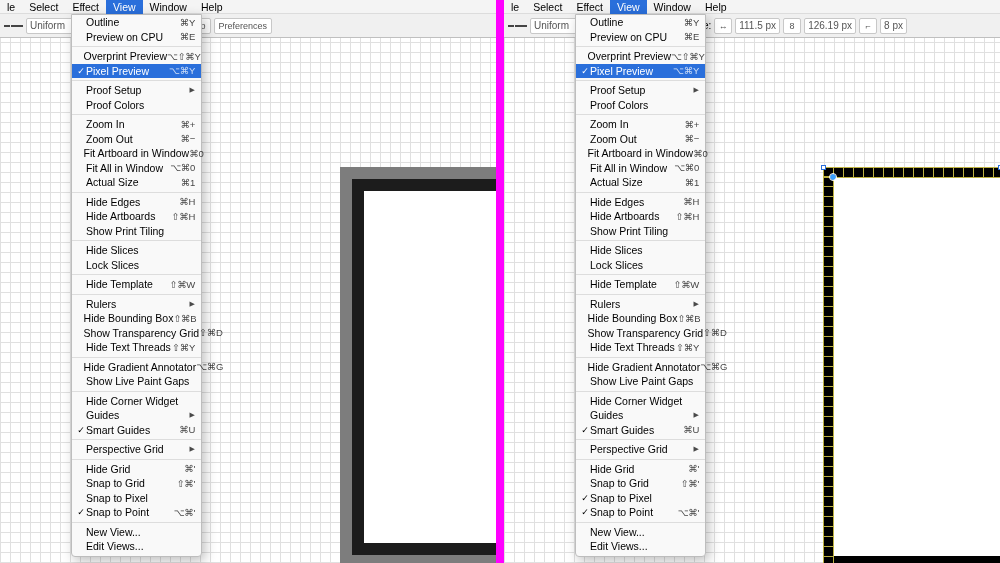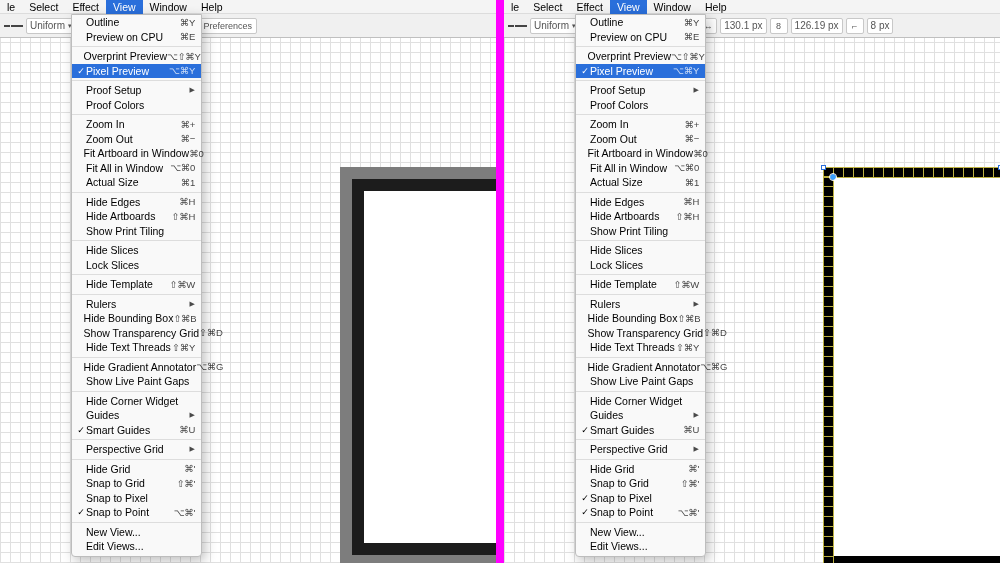--- a/index.html
+++ b/index.html
@@ -63,21 +63,21 @@
     font-size: 10px;
   }
   .ctrlbar .chip {
     display: flex;
     align-items: center;
     border: 1px solid #c8c8c8;
     border-radius: 2px;
     background: #fff;
     height: 16px;
     padding: 0 3px;
-    gap: 3px;
+    gap: 18px;
     color: #555;
   }
   .ctrlbar .sep {
     width: 1px; height: 16px;
     background: #c8c8c8;
     margin: 0 2px;
   }
   .ctrlbar .iconbox {
     width: 18px; height: 16px;
     border: 1px solid #c8c8c8;
@@ -432,21 +432,21 @@
         <span>Uniform</span>
         <span style="font-size:7px;">▾</span>
       </span>
       <span class="blackdot"></span>
       <span class="iconbox">◧</span>
       <span class="sep"></span>
       <span class="iconbox">⊞</span>
       <span class="iconbox">⫴</span>
       <span>Shape:</span>
       <span class="iconbox">↔</span>
-      <span class="chip">130.1 px</span>
+      <span class="chip">111.5 px</span>
       <span class="iconbox">8</span>
       <span class="chip">126.19 px</span>
       <span class="iconbox">⌐</span>
       <span class="chip">8 px</span>
     </div>
 
     <div class="canvas"></div>
     <div class="artR-outer"></div>
     <div class="snapoverlay"></div>
 

